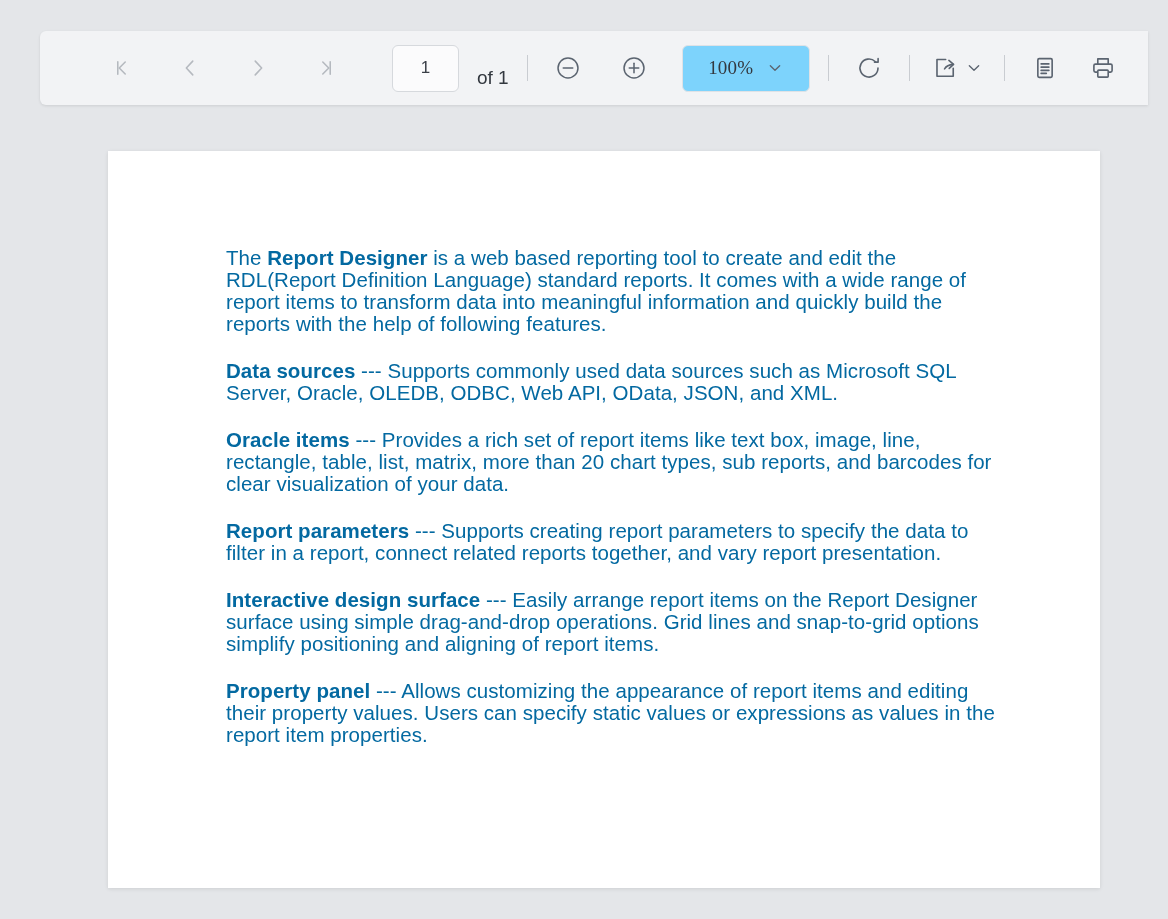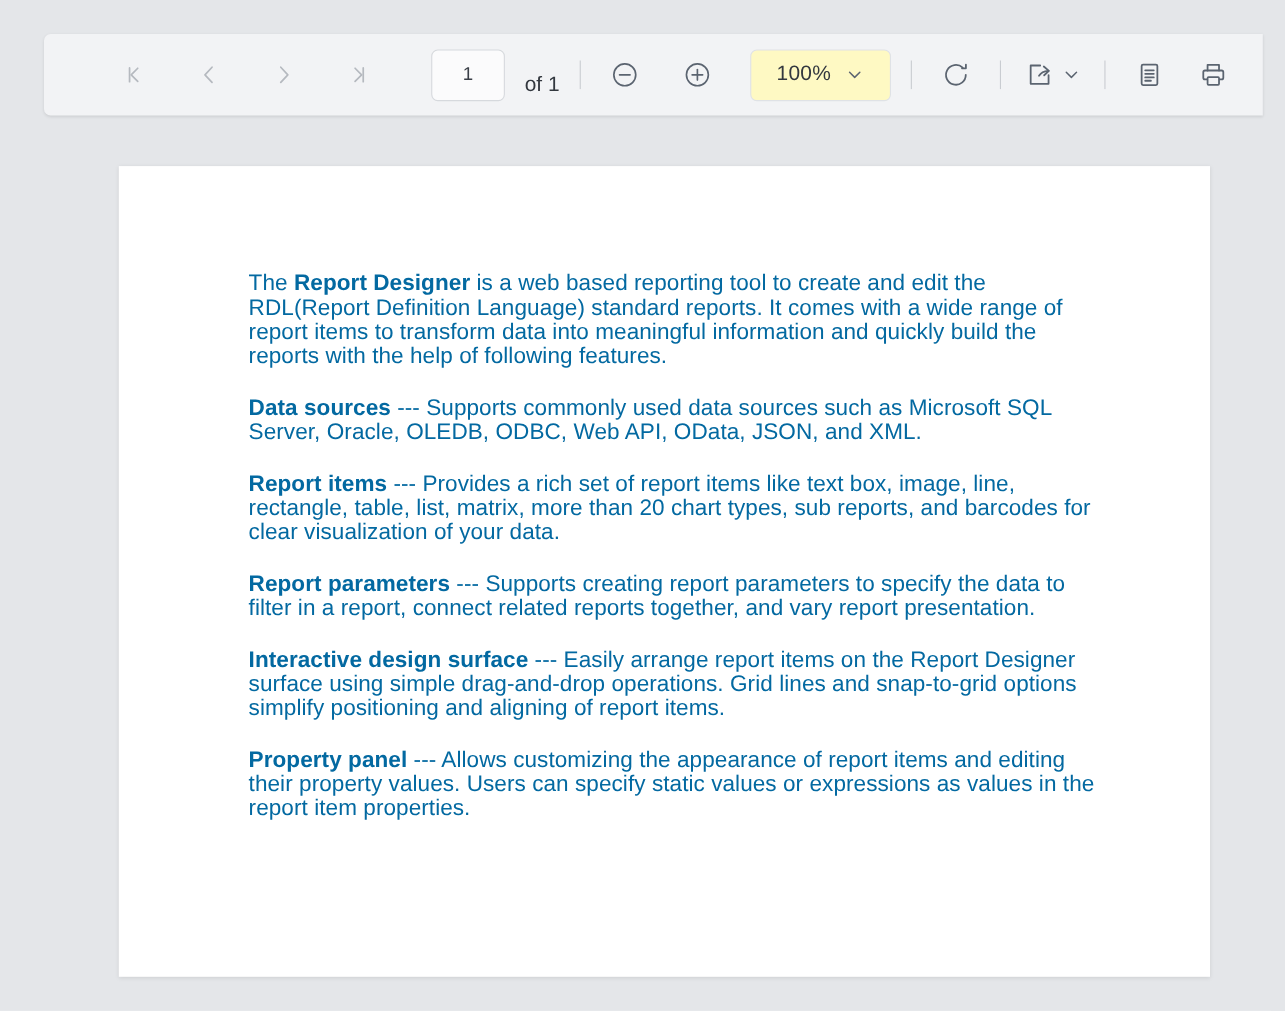--- a/index.html
+++ b/index.html
@@ -96,29 +96,30 @@
     flex: none;
   }
 
   .circle-icon { width: 26px; height: 26px; display:block; }
 
   
   #zoom-wrap {
     margin-left: 26px;
     width: 128px;
     height: 47px;
-    background: #fef9c3;
+    background: #7dd3fc;
     border: 1px solid #dfe2e6;
     border-radius: 6px;
     display: flex;
     align-items: center;
     justify-content: center;
     gap: 14px;
     cursor: pointer;
     flex: none;
+    font-family: Liberation Serif, serif;
   }
   #zoom-value {
     font-size: 19px;
     color: #33383f;
     letter-spacing: 0.2px;
   }
   .sm-chev { width: 16px; height: 16px; display: block; }
 
   .icon-gap-lg { width: 22px; flex: none; }
   .icon-gap-md { width: 14px; flex: none; }
@@ -301,21 +302,21 @@
       </span>
     </button>
 
   </div>
 
   <div id="doc-scroll">
     <div id="page">
       <div id="page-content">
           <div class="para"><span>The </span><b>Report Designer</b><span> is a web based reporting tool to create and edit the RDL(Report Definition Language) standard reports. It comes with a wide range of report items to transform data into meaningful information and quickly build the reports with the help of following features.</span></div>
           <div class="para"><b>Data sources</b><span> --- Supports commonly used data sources such as Microsoft SQL Server, Oracle, OLEDB, ODBC, Web API, OData, JSON, and XML.</span></div>
-          <div class="para"><b>Report items</b><span> --- Provides a rich set of report items like text box, image, line, rectangle, table, list, matrix, more than 20 chart types, sub reports, and barcodes for clear visualization of your data.</span></div>
+          <div class="para"><b>Oracle items</b><span> --- Provides a rich set of report items like text box, image, line, rectangle, table, list, matrix, more than 20 chart types, sub reports, and barcodes for clear visualization of your data.</span></div>
           <div class="para"><b>Report parameters</b><span> --- Supports creating report parameters to specify the data to filter in a report, connect related reports together, and vary report presentation.</span></div>
           <div class="para"><b>Interactive design surface</b><span> --- Easily arrange report items on the Report Designer surface using simple drag-and-drop operations. Grid lines and snap-to-grid options simplify positioning and aligning of report items.</span></div>
           <div class="para"><b>Property panel</b><span> --- Allows customizing the appearance of report items and editing their property values. Users can specify static values or expressions as values in the report item properties.</span></div>
         </div>
     </div>
   </div>
 
 </div>
 
 </body></html>

